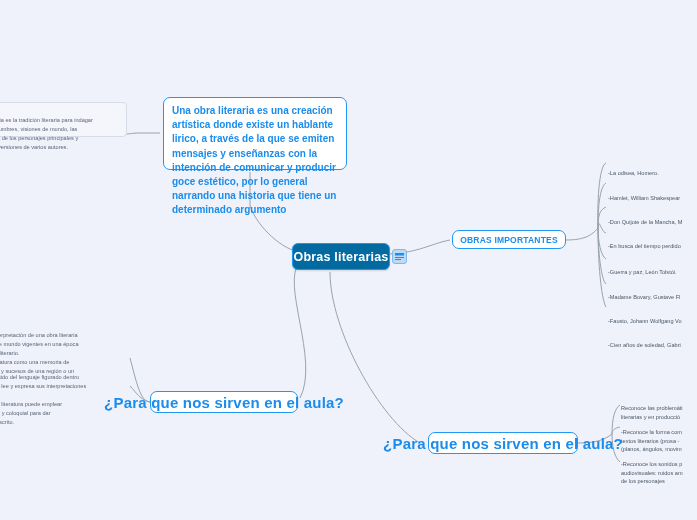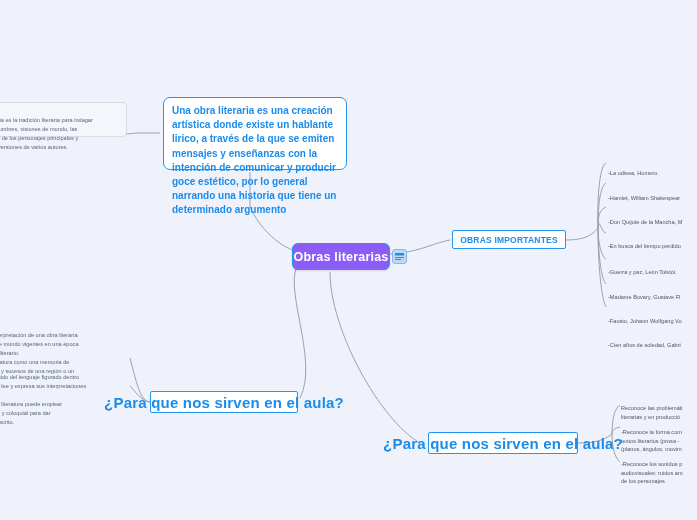--- a/index.html
+++ b/index.html
@@ -21,33 +21,33 @@
     top: 0;
     width: 697px;
     height: 520px;
     pointer-events: none;
   }
   
   .node {
     position: absolute;
     box-sizing: border-box;
     border: 1px solid #2196f3;
-    border-radius: 2px;
+    border-radius: 7px;
     background: #ffffff;
     color: #1b8ceb;
     font-weight: bold;
     letter-spacing: .2px;
     display: flex;
     align-items: center;
     justify-content: center;
     text-align: center;
     white-space: nowrap;
   }
   .node.root {
-    background: #8b5cf6;
+    background: #0369a1;
     border-color: #1f97f0;
     color: #ffffff;
     font-size: 12.5px;
     border-radius: 6px;
     box-shadow: 0 1px 2px rgba(0,0,0,.12);
   }
   .node.branch { font-size: 8.5px; }
   .node.sub    { font-size: 15px; }
 
   

